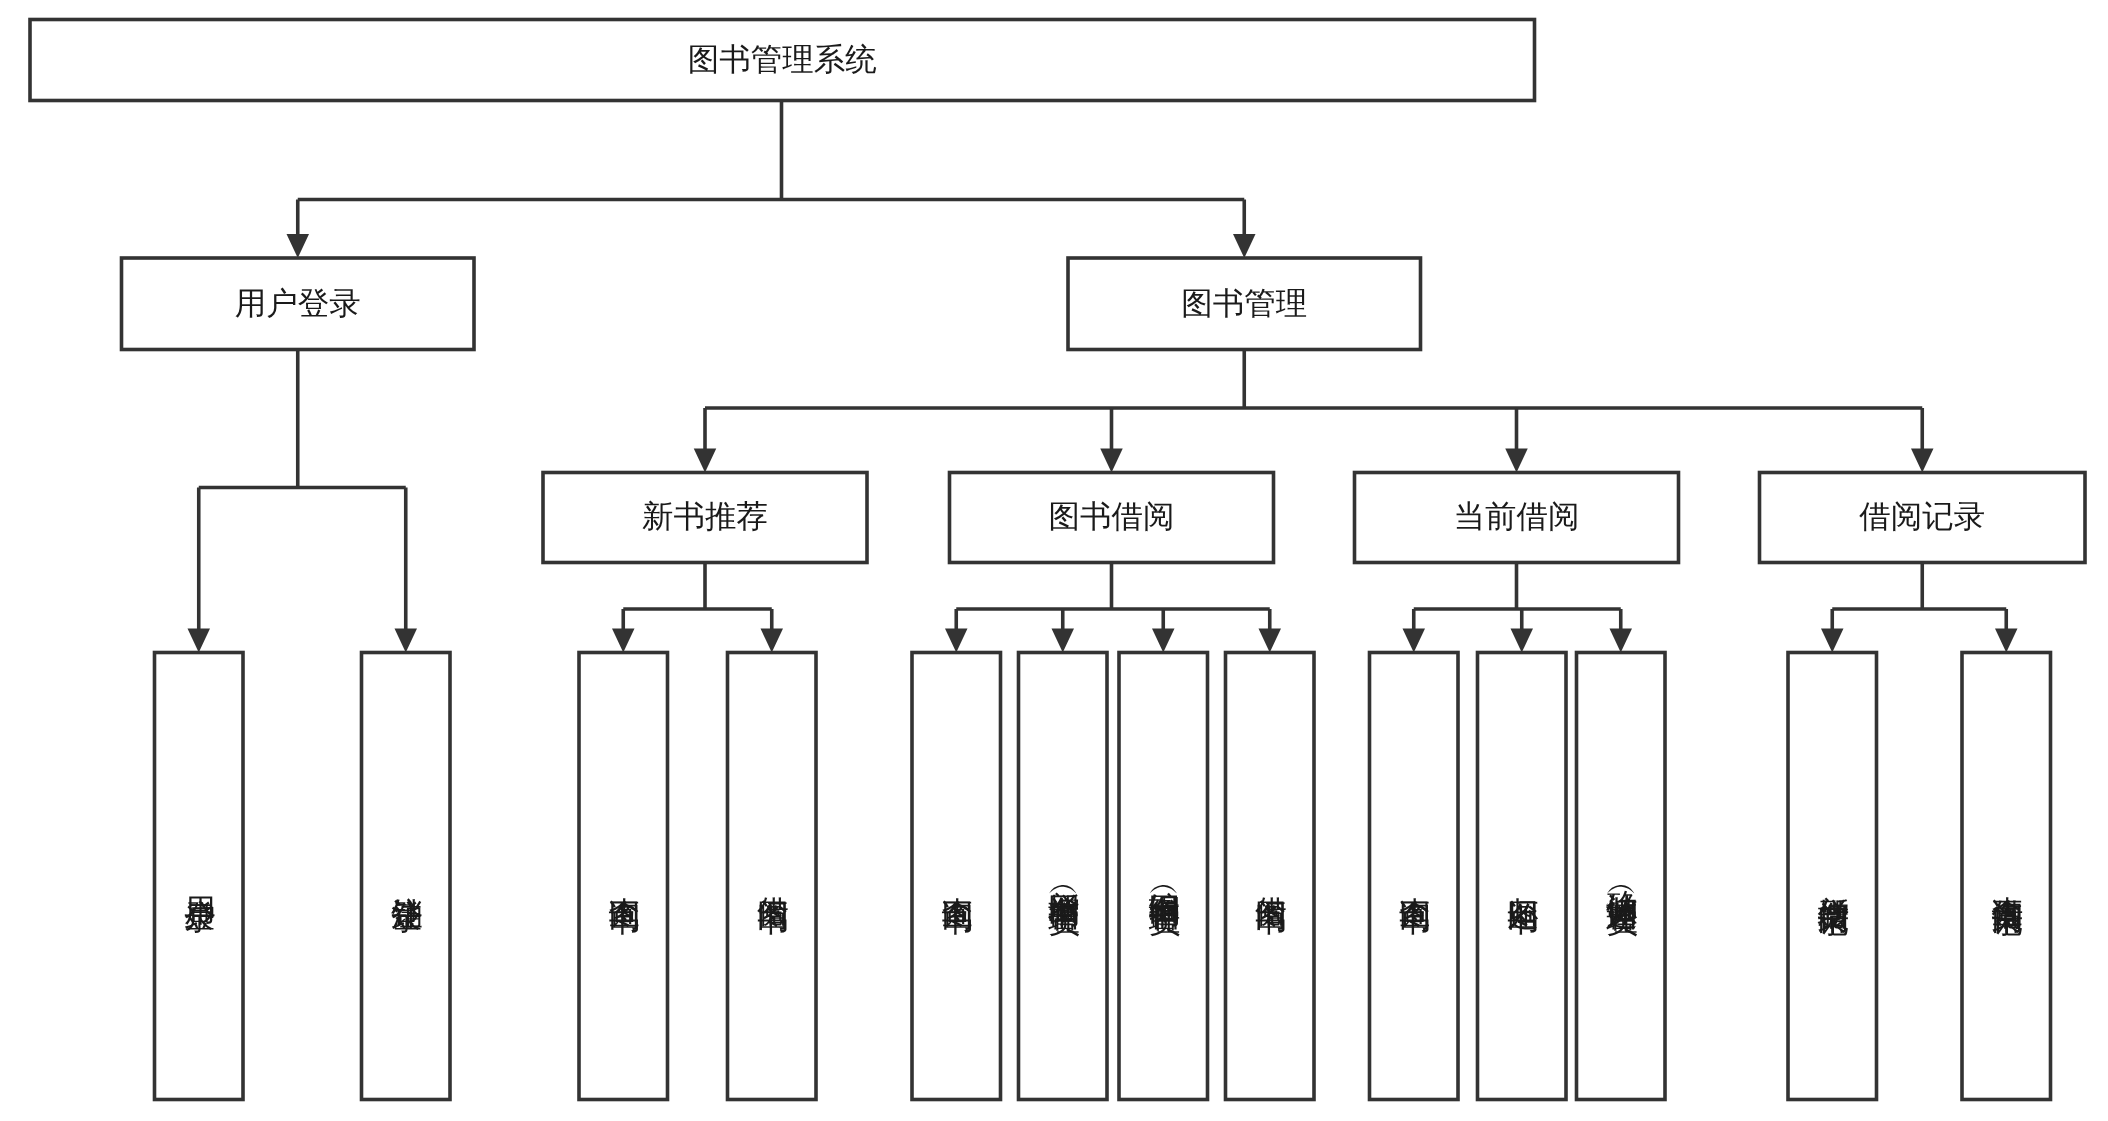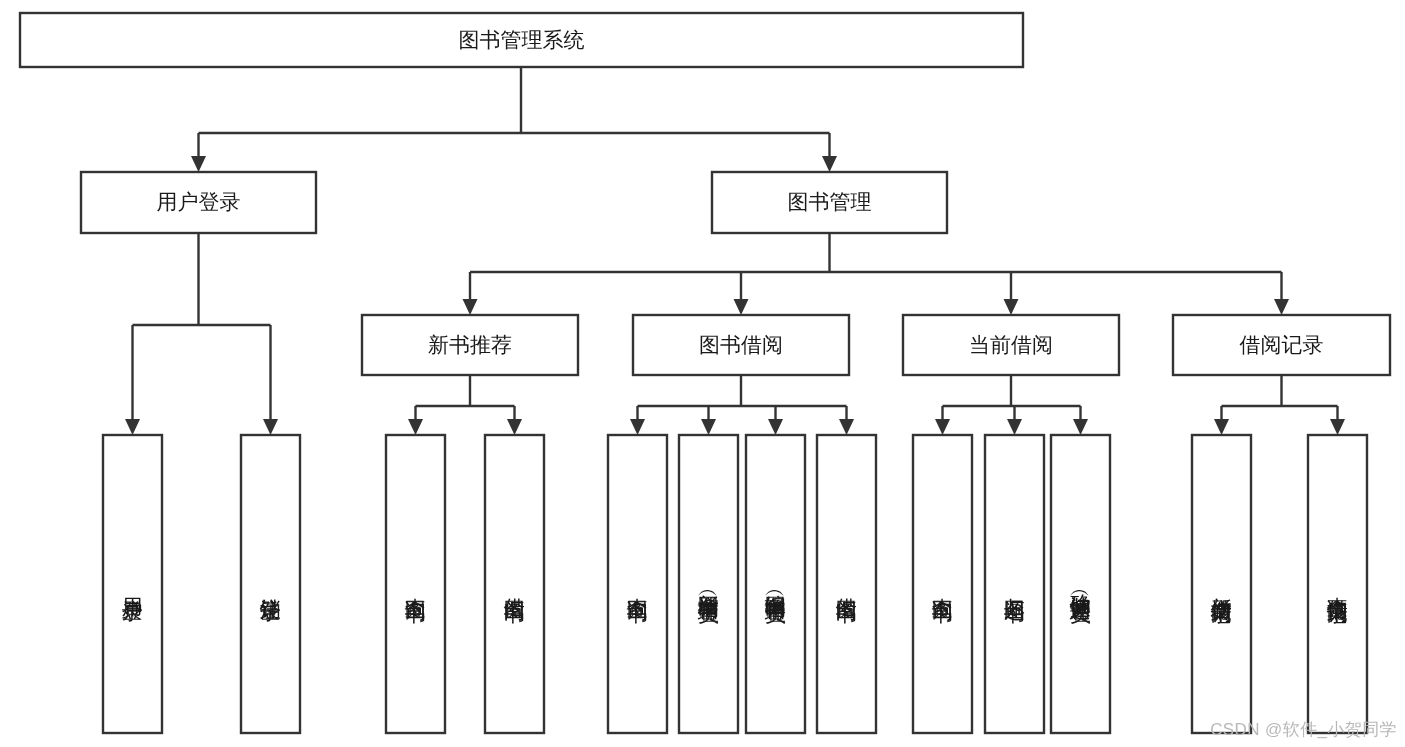--- a/index.html
+++ b/index.html
@@ -177,15 +177,14 @@
       <div class="leaf-label" style="left: 679px; top: 435px; width: 59px; height: 298px;">新增图书（管理员）</div>
       <div class="leaf-label" style="left: 746px; top: 435px; width: 59px; height: 298px;">编辑图书（管理员）</div>
       <div class="leaf-label" style="left: 817px; top: 435px; width: 59px; height: 298px;">借阅图书</div>
       <div class="leaf-label" style="left: 913px; top: 435px; width: 59px; height: 298px;">查询图书</div>
       <div class="leaf-label" style="left: 985px; top: 435px; width: 59px; height: 298px;">归还图书</div>
       <div class="leaf-label" style="left: 1051px; top: 435px; width: 59px; height: 298px;">确认归还（管理员）</div>
       <div class="leaf-label" style="left: 1192px; top: 435px; width: 59px; height: 298px;">新增借阅记录</div>
       <div class="leaf-label" style="left: 1308px; top: 435px; width: 59px; height: 298px;">查询借阅记录</div>
     </div>
 
-  <div class="watermark">CSDN @软件_小贺同学</div>
 
 </div>
 
 </body></html>

